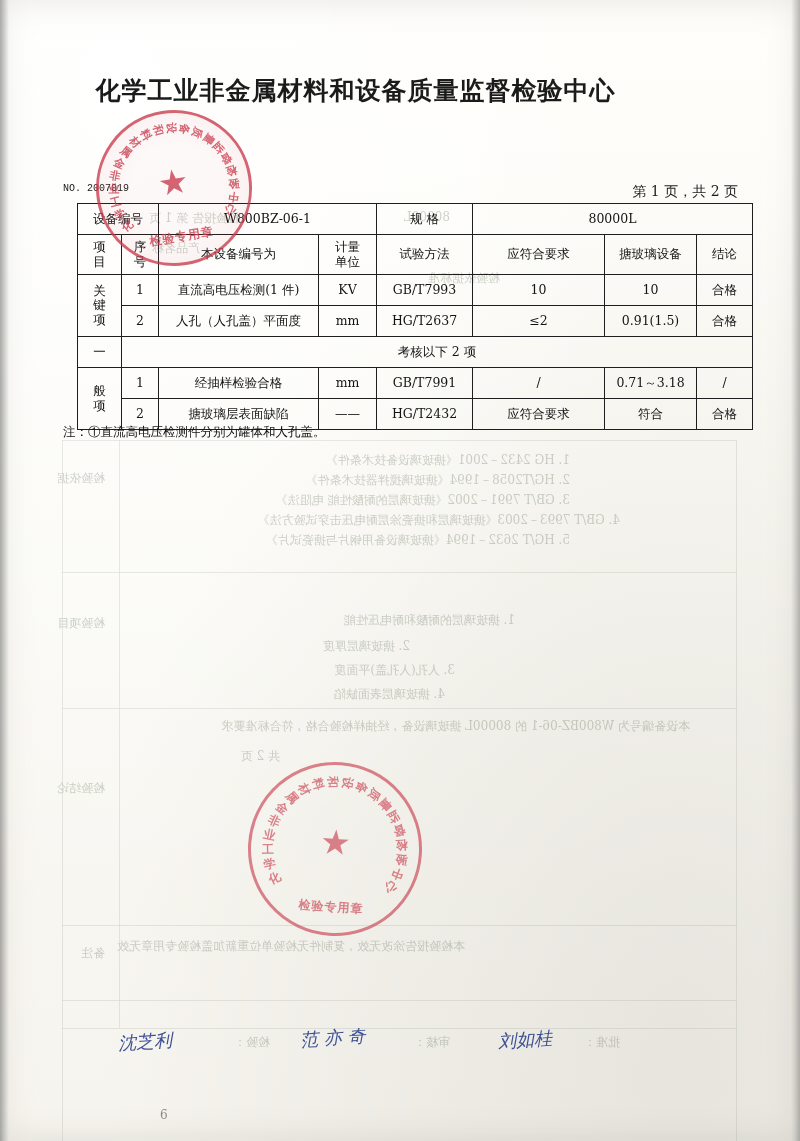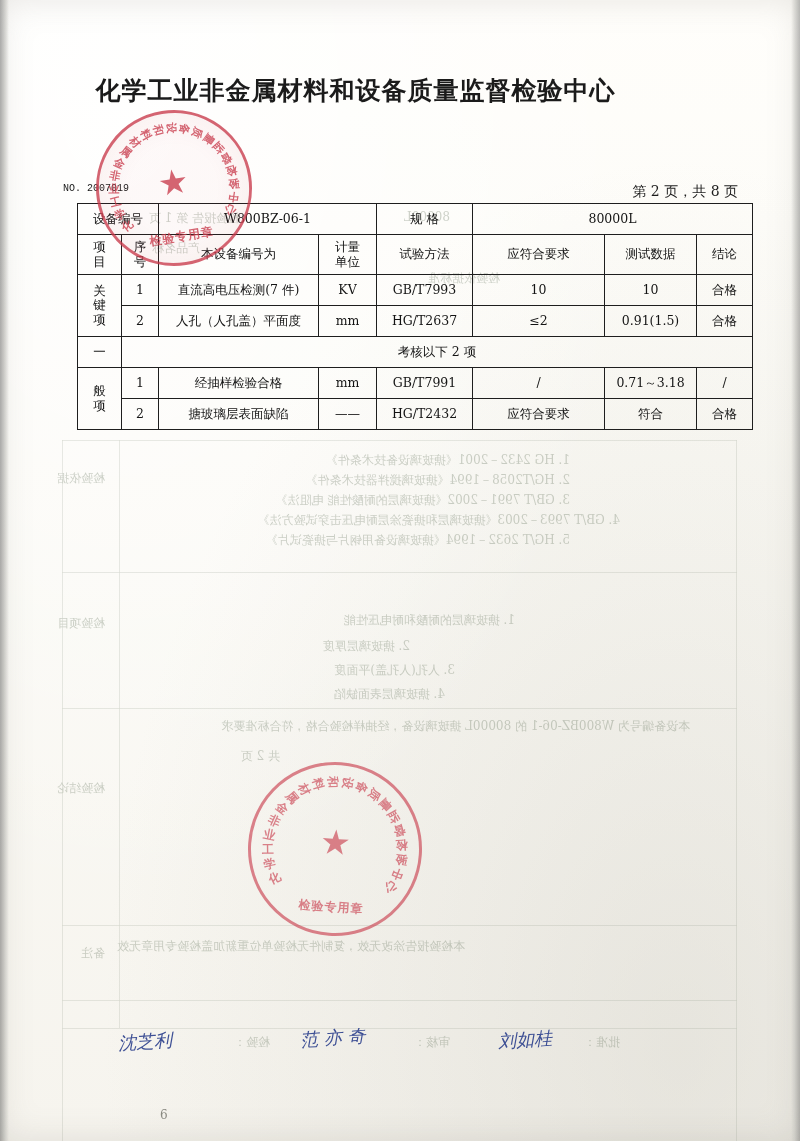--- a/index.html
+++ b/index.html
@@ -278,21 +278,21 @@
 
     <div class="bl" style="left:530px; top:1034px; font-size:12px;">检验：</div>
     <div class="bl" style="left:350px; top:1034px; font-size:12px;">审核：</div>
     <div class="bl" style="left:180px; top:1034px; font-size:12px;">批准：</div>
   </div>
 
   <div class="content">
 
     <div class="doc-title">化学工业非金属材料和设备质量监督检验中心</div>
     <div class="doc-no">NO. 2007019</div>
-    <div class="page-no">第 2 页，共 8 页</div>
+    <div class="page-no">第 1 页，共 2 页</div>
 
     <table class="main">
       <colgroup>
         <col style="width:44px">
         <col style="width:37px">
         <col style="width:160px">
         <col style="width:58px">
         <col style="width:96px">
         <col style="width:132px">
         <col style="width:92px">
@@ -305,28 +305,28 @@
           <td>规 格</td>
           <td colspan="3" class="label-left">80000L</td>
         </tr>
         <tr style="height:40px;">
           <td class="two-line">项<br>目</td>
           <td class="two-line">序<br>号</td>
           <td>本设备编号为</td>
           <td class="two-line">计量<br>单位</td>
           <td>试验方法</td>
           <td>应符合要求</td>
-          <td>测试数据</td>
+          <td>搪玻璃设备</td>
           <td>结论</td>
         </tr>
 
         <tr style="height:29px;">
           <td rowspan="2" class="vert">关<br>键<br>项</td>
           <td>1</td>
-          <td>直流高电压检测(7 件)</td>
+          <td>直流高电压检测(1 件)</td>
           <td>KV</td>
           <td>GB/T7993</td>
           <td>10</td>
           <td>10</td>
           <td>合格</td>
         </tr>
         <tr style="height:29px;">
           <td>2</td>
           <td>人孔（人孔盖）平面度</td>
           <td>mm</td>
@@ -356,20 +356,21 @@
           <td>搪玻璃层表面缺陷</td>
           <td>——</td>
           <td>HG/T2432</td>
           <td>应符合要求</td>
           <td>符合</td>
           <td>合格</td>
         </tr>
       </tbody>
     </table>
 
+    <div class="note">注：①直流高电压检测件分别为罐体和人孔盖。</div>
 
     <div class="stamp stamp-top">
       <div class="ring-text" id="ring-top">
           <span style="font-size: 11px; transform: rotate(-120deg) translate(0px, -60px) rotate(90deg) translate(-50%, -50%);">化</span>
           <span style="font-size: 11px; transform: rotate(-107.368deg) translate(0px, -60px) rotate(90deg) translate(-50%, -50%);">学</span>
           <span style="font-size: 11px; transform: rotate(-94.7368deg) translate(0px, -60px) rotate(90deg) translate(-50%, -50%);">工</span>
           <span style="font-size: 11px; transform: rotate(-82.1053deg) translate(0px, -60px) rotate(90deg) translate(-50%, -50%);">业</span>
           <span style="font-size: 11px; transform: rotate(-69.4737deg) translate(0px, -60px) rotate(90deg) translate(-50%, -50%);">非</span>
           <span style="font-size: 11px; transform: rotate(-56.8421deg) translate(0px, -60px) rotate(90deg) translate(-50%, -50%);">金</span>
           <span style="font-size: 11px; transform: rotate(-44.2105deg) translate(0px, -60px) rotate(90deg) translate(-50%, -50%);">属</span>

